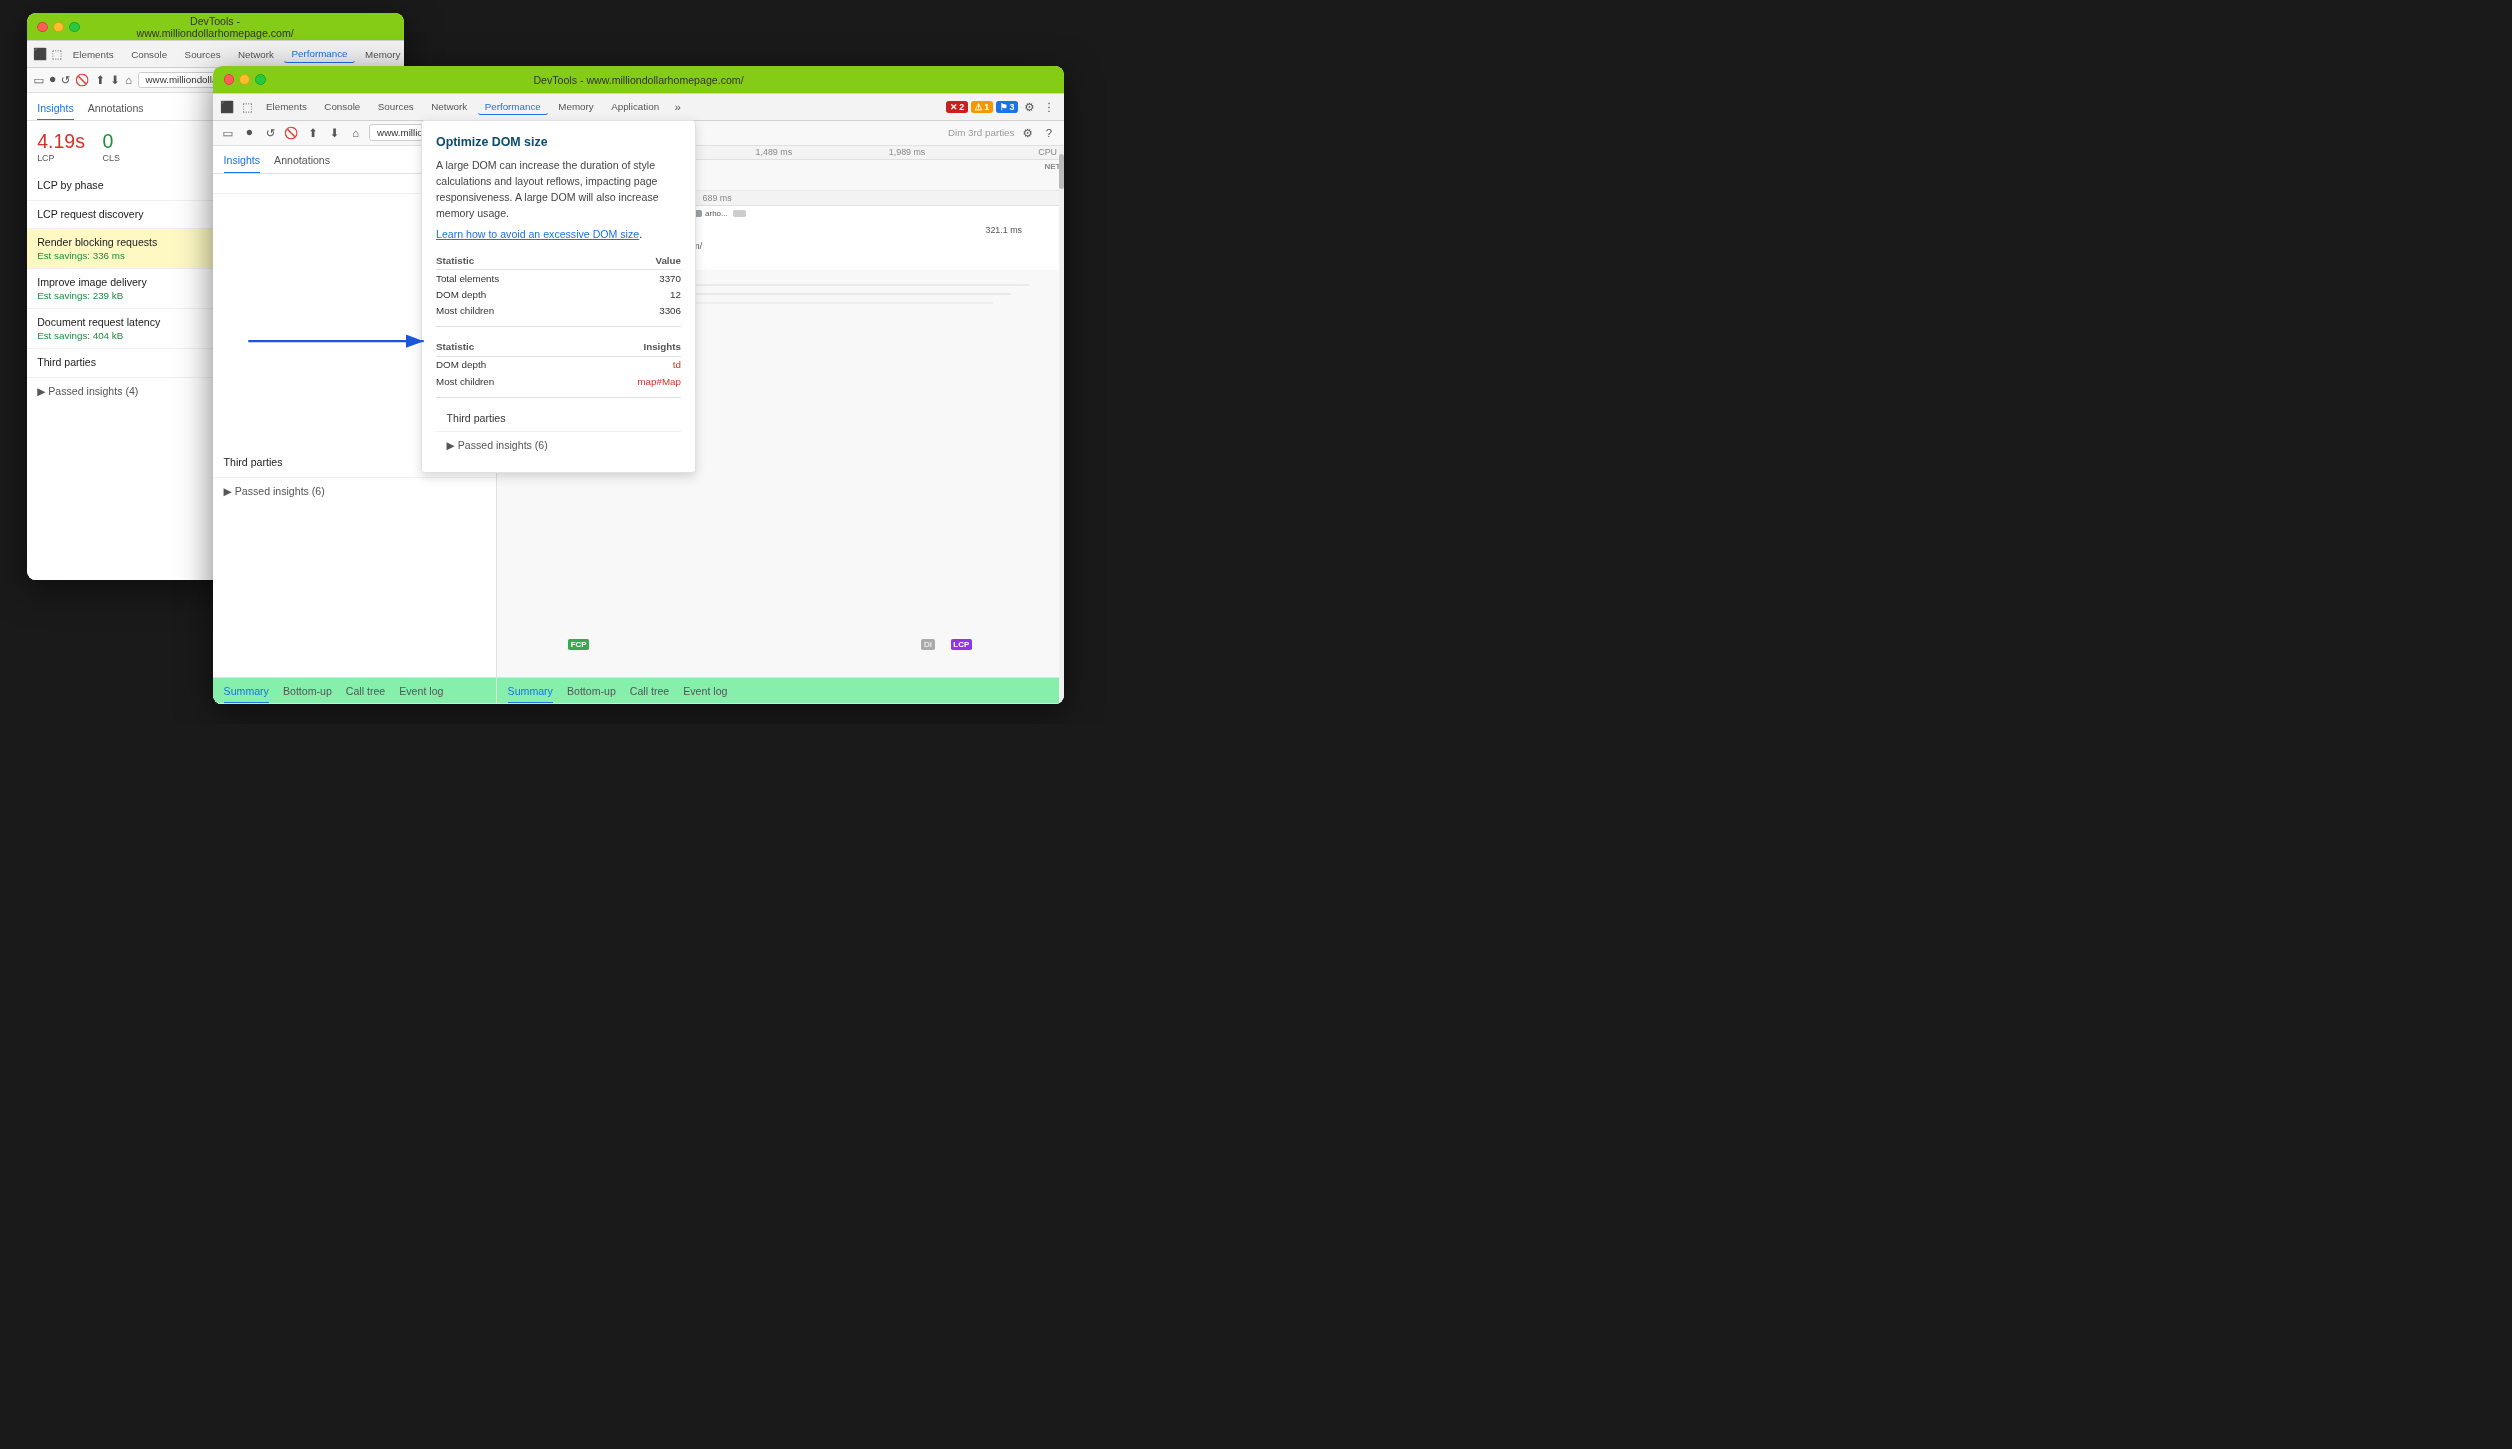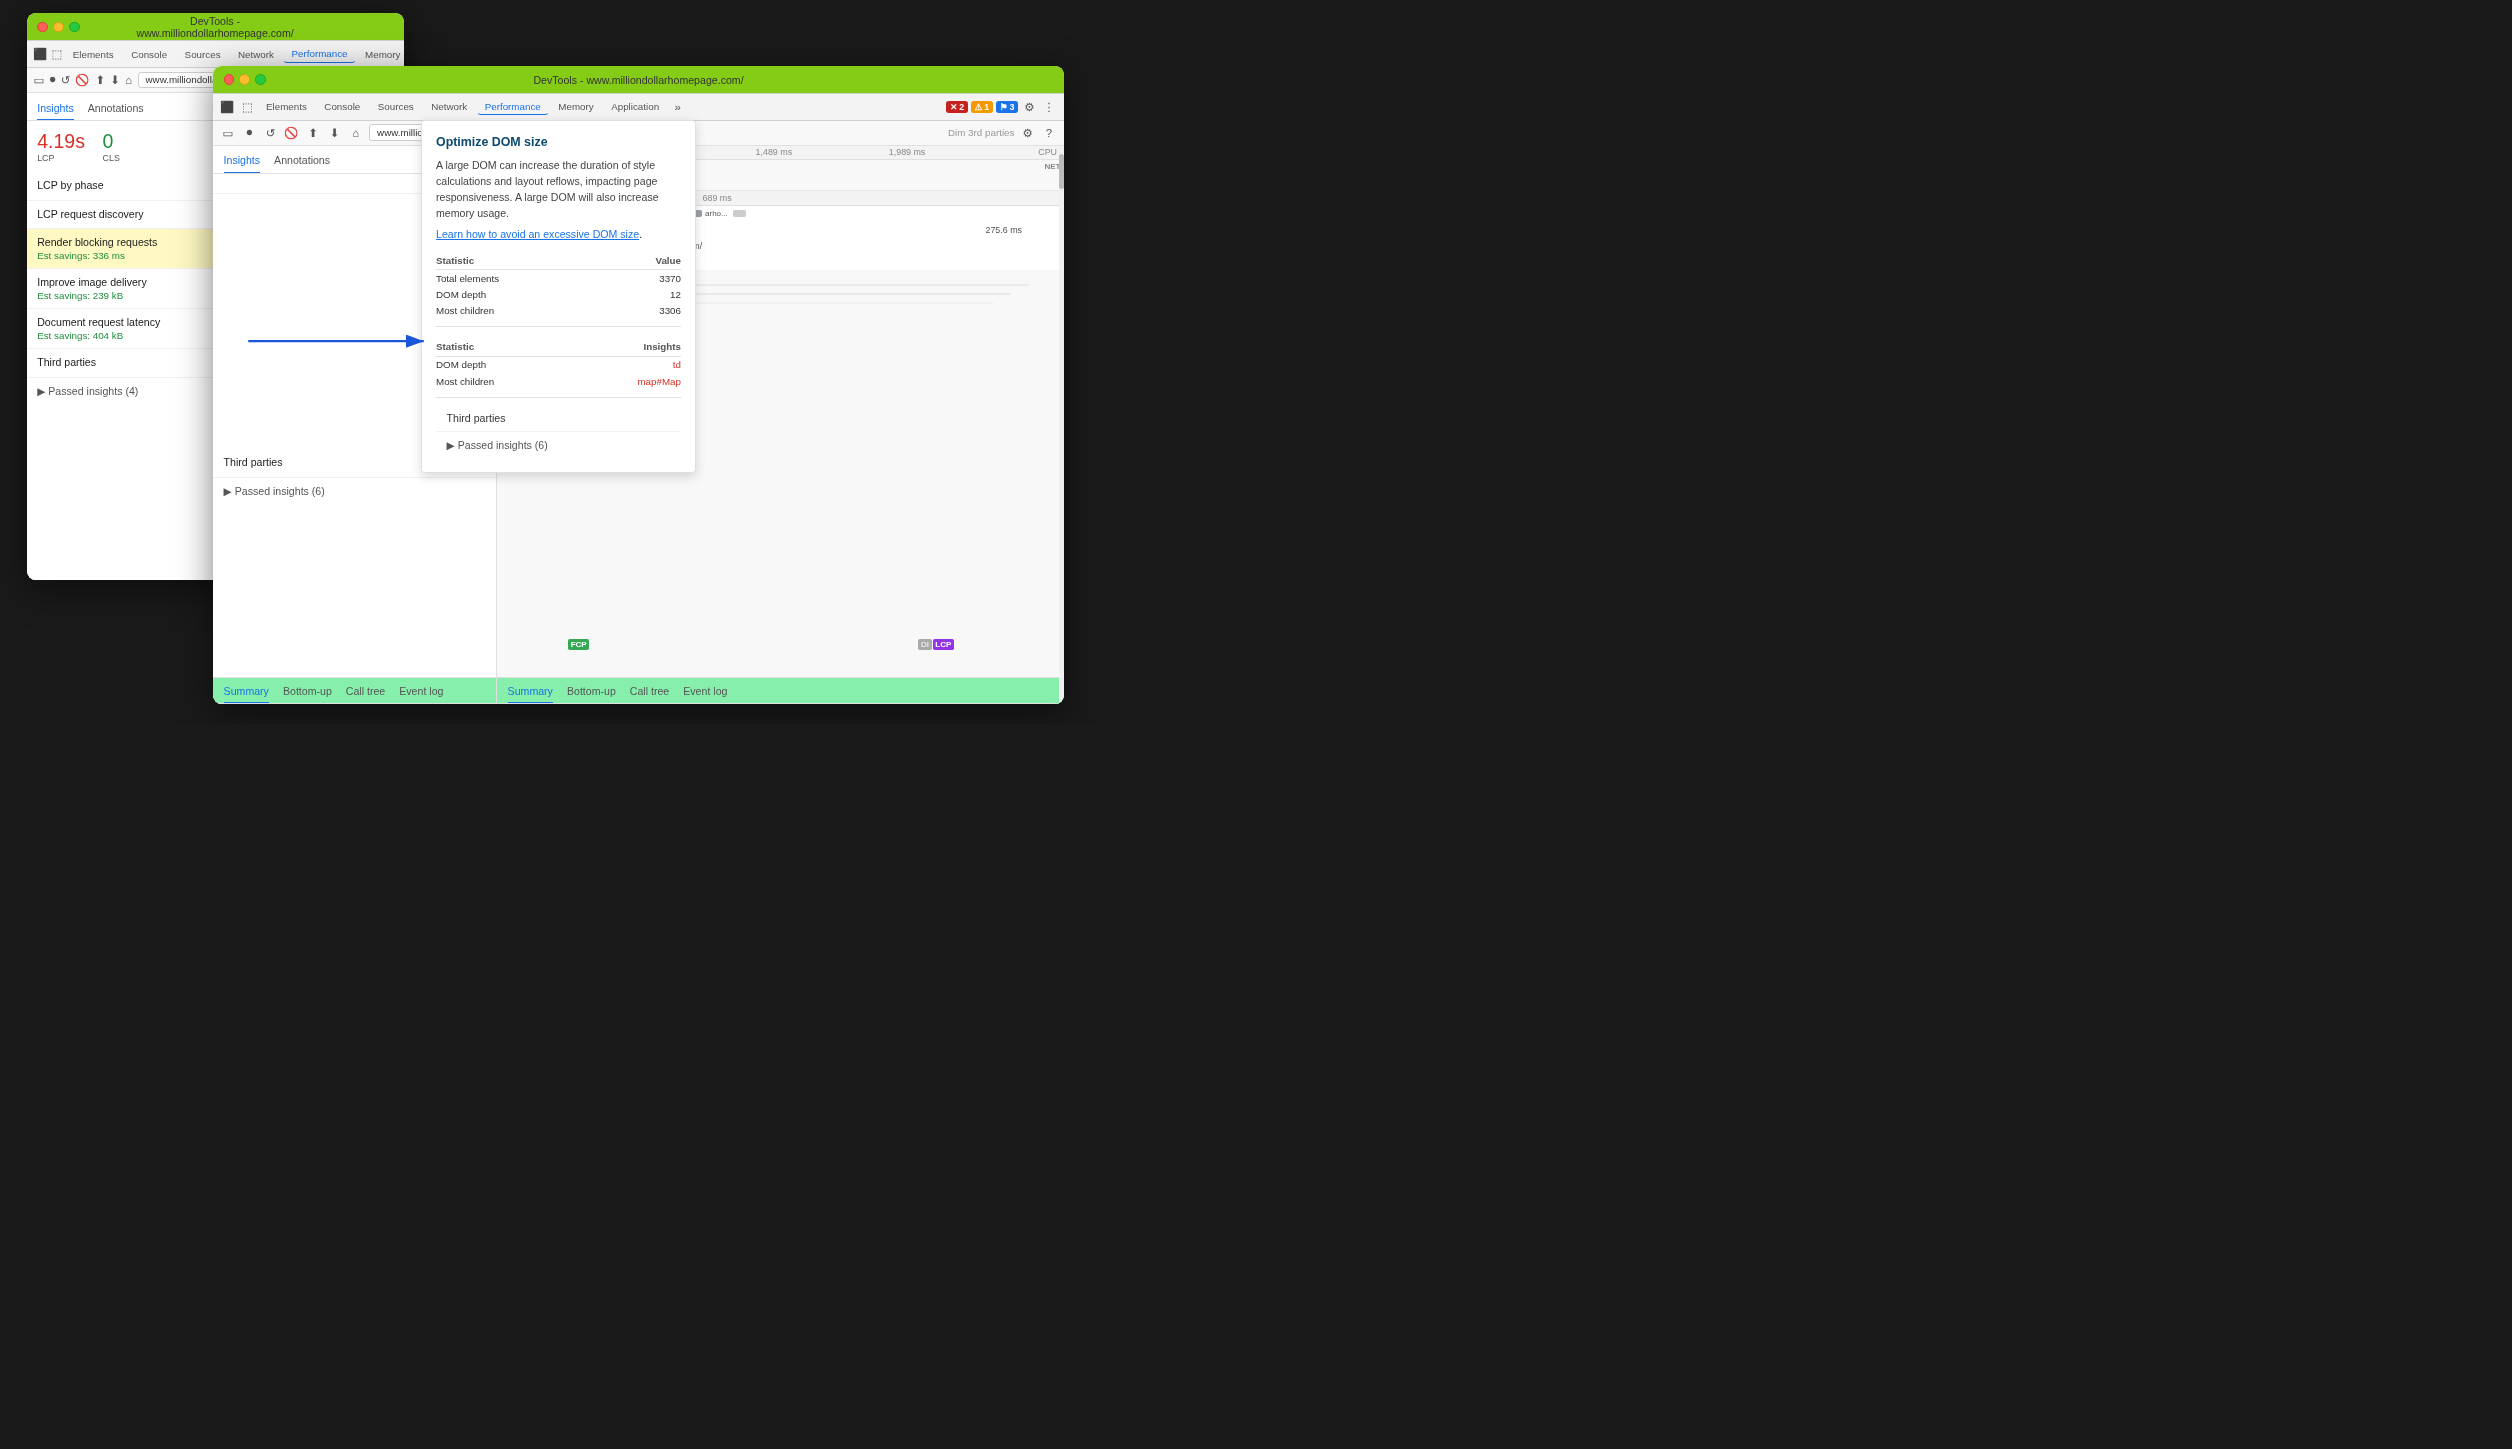--- a/index.html
+++ b/index.html
@@ -743,21 +743,21 @@
         <span class="timeline-label" style="min-width:53px;">▶ Network ir</span>
         <div style="background:#4285f4; height:7px; width:17.7px; border-radius:1.8px; margin-right:1.8px;"></div>
         <span style="font-size:8px; color:#555; background:#e8f0fe; padding:0.9px 2.7px; border-radius:1.8px;">t.php (c.statcounter.co...</span>
         <div style="background:#9aa0a6; height:7px; width:22px; border-radius:1.8px; margin-left:1.8px;"></div>
         <span style="font-size:8px; color:#555;">arho...</span>
         <div style="background:#ccc; height:7px; width:13.3px; border-radius:1.8px; margin-left:1.8px;"></div>
       </div>
 
       <div class="timeline-track">
         <span class="timeline-label">Frames</span>
-        <span style="font-size:8.9px; color:#555; margin-left:auto; padding-right:35px;">275.6 ms</span>
+        <span style="font-size:8.9px; color:#555; margin-left:auto; padding-right:35px;">321.1 ms</span>
       </div>
 
       <div class="timeline-track">
         <span style="font-size:8.9px; color:#555;">▼ Main — http://www.milliondollarhomepage.com/</span>
       </div>
 
       <div class="timeline-track">
         <span style="margin-left:53px;">
           <span class="task-block">Task</span>
         </span>
@@ -771,21 +771,21 @@
         <div style="position:absolute; left:0; right:0; top:7px; bottom:7px; opacity:0.3;">
           <div style="height:1.8px; background:#ccc; margin: 7px 35px;"></div>
           <div style="height:1.8px; background:#ccc; margin: 7px 53px;"></div>
           <div style="height:1.8px; background:#ddd; margin: 7px 71px;"></div>
         </div>
 
         <div style="position:absolute; bottom:26.6px; left:71px;">
           <span class="marker-fcp">FCP</span>
         </div>
 
-        <div style="position:absolute; bottom:26.6px; right:110px; display:flex; gap:1px;">
+        <div style="position:absolute; bottom:26.6px; right:92px; display:flex; gap:16px;">
           <span style="background:#aaa; color:#fff; font-size:8px; padding:0.9px 2.7px; border-radius:1.8px;">DI</span>
           <span class="marker-lcp">LCP</span>
         </div>
       </div>
 
       <div class="bottom-tabs">
         <div class="bottom-tab active">Summary</div>
         <div class="bottom-tab">Bottom-up</div>
         <div class="bottom-tab">Call tree</div>
         <div class="bottom-tab">Event log</div>

